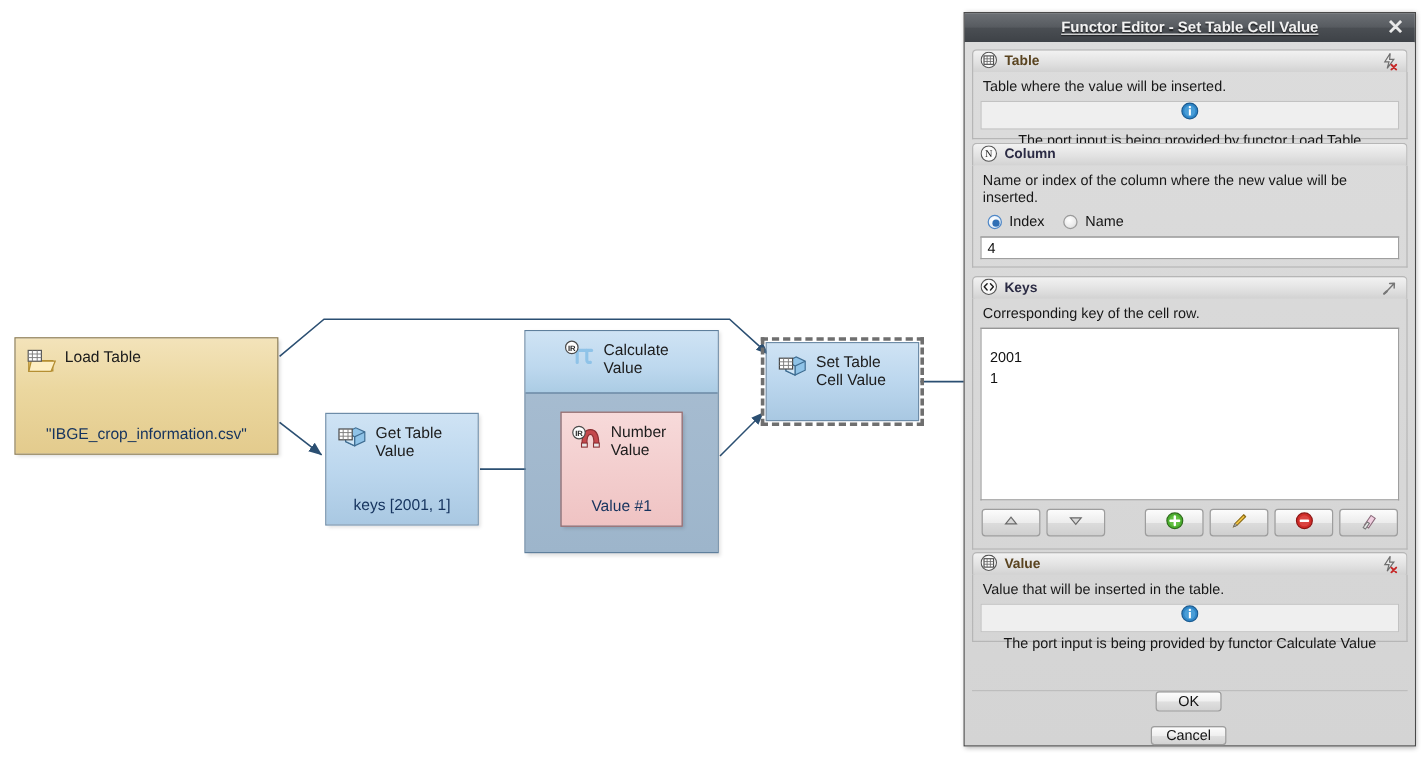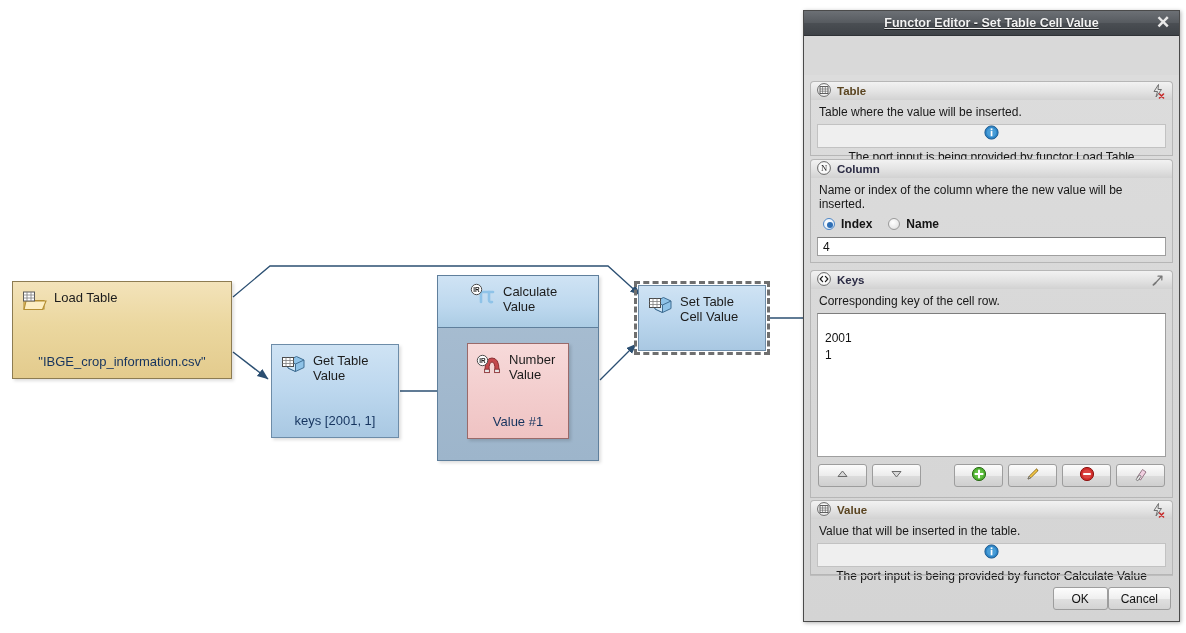--- a/index.html
+++ b/index.html
@@ -53,59 +53,59 @@
      background:#d9d9d9;border:1px solid #4a4a4a;box-sizing:border-box;
      box-shadow:1px 1px 4px rgba(0,0,0,.3);}
   #titlebar{height:24px;background:linear-gradient(180deg,#6c7075 0%,#575b60 48%,#4a4e53 52%,#3e4247 100%);
      position:relative;border-bottom:1px solid #2f3236;}
   #titlebar .t{position:absolute;left:0;right:0;top:0;height:24px;line-height:24px;text-align:center;
      color:#f2f2f2;font-size:12.5px;font-weight:bold;text-shadow:0 1px 1px rgba(0,0,0,.6);text-decoration:underline;}
   #closebtn{position:absolute;right:7px;top:3px;width:18px;height:18px;color:#e9e9e9;
      font-size:17px;line-height:18px;text-align:center;font-weight:bold;cursor:pointer;}
 
   #dlgbody{position:absolute;left:0;right:0;top:24px;bottom:0;
-     background:linear-gradient(180deg,#dcdcdc 0%,#d4d4d4 100%);padding:6px 6px 0 6px;box-sizing:border-box;margin-top:40px;}
+     background:linear-gradient(180deg,#dcdcdc 0%,#d4d4d4 100%);padding:6px 6px 0 6px;box-sizing:border-box;}
 
   .sect-hdr{height:19px;box-sizing:border-box;position:relative;
      background:linear-gradient(180deg,#f2f2f2 0%,#e2e2e2 55%,#d2d2d2 100%);
      border:1px solid #b6b6b6;border-radius:4px 4px 0 0;border-bottom:none;
      display:flex;align-items:center;gap:6px;padding:0 6px;}
   .sect-hdr .lbl{font-size:11.5px;font-weight:bold;color:#2b2b44;}
   .sect-hdr .lbl.amber{color:#5a4420;}
   .sect-hdr .tool{position:absolute;right:6px;top:1px;width:16px;height:16px;}
   .sect-desc{font-size:12px;color:#181818;padding:5px 2px 5px 2px;}
 
   .infobox{display:flex;align-items:center;gap:7px;height:24px;box-sizing:border-box;
      background:#efefef;border:1px solid #c2c2c2;padding:0 6px;margin-bottom:7px;flex-direction:column;}
   .infobox .txt{font-size:12px;color:#151515;}
 
   .radios{display:flex;align-items:center;gap:16px;padding:1px 2px 6px 6px;}
-  .radio{display:flex;align-items:center;gap:6px;font-size:12px;color:#141414;cursor:pointer;font-weight:bold;}
+  .radio{display:flex;align-items:flex-end;gap:6px;font-size:12px;color:#141414;cursor:pointer;}
   .rdot{width:12px;height:12px;border-radius:50%;box-sizing:border-box;
      background:radial-gradient(circle at 40% 35%,#fff 0%,#eaeaea 60%,#cfcfcf 100%);
      border:1px solid #9a9a9a;position:relative;}
   .rdot.on{border-color:#4e87c7;background:radial-gradient(circle at 40% 35%,#fff 0%,#e8f1fa 55%,#cfe0f2 100%);}
   .rdot.on:after{content:"";position:absolute;left:3px;top:3px;width:6px;height:6px;border-radius:50%;
      background:#2f6fb5;}
 
   .textfield{height:19px;box-sizing:border-box;background:#fff;border:1px solid #9f9f9f;
      border-top-color:#7d7d7d;font-size:12px;color:#111;padding:2px 5px;}
 
   .listbox{height:144px;box-sizing:border-box;background:#fff;border:1px solid #9f9f9f;
      border-top-color:#7d7d7d;padding:16px 7px;font-size:12px;color:#111;line-height:17px;overflow:hidden;}
 
   .btnrow{display:flex;align-items:center;gap:5px;padding:7px 1px 8px 1px;}
   .sbtn{width:49px;height:23px;box-sizing:border-box;border:1px solid #9d9d9d;border-radius:3px;
      background:linear-gradient(180deg,#fcfcfc 0%,#ececec 50%,#dcdcdc 51%,#cfcfcf 100%);
      display:flex;align-items:center;justify-content:center;cursor:pointer;}
   .spacer{flex:1 1 auto;}
 
   #footer{position:absolute;left:6px;right:6px;bottom:0;height:46px;
-     border-top:1px solid #bdbdbd;display:flex;align-items:center;justify-content:flex-end;gap:0;
-     padding-right:2px;box-sizing:border-box;}
+     border-top:1px solid #bdbdbd;display:flex;align-items:center;justify-content:flex-end;gap:12px;
+     padding-right:2px;box-sizing:border-box;flex-direction:column;}
   .dbtn{min-width:55px;height:23px;box-sizing:border-box;padding:0 12px;border:1px solid #9d9d9d;border-radius:3px;
      background:linear-gradient(180deg,#fdfdfd 0%,#efefef 50%,#e0e0e0 51%,#d3d3d3 100%);
      font-size:12px;color:#111;display:flex;align-items:center;justify-content:center;cursor:pointer;}
   .panel-wrap{border:1px solid #b6b6b6;border-top:none;background:transparent;padding:0;}
 </style>
 </head>
 <body>
 
 <div id="canvas">
 

